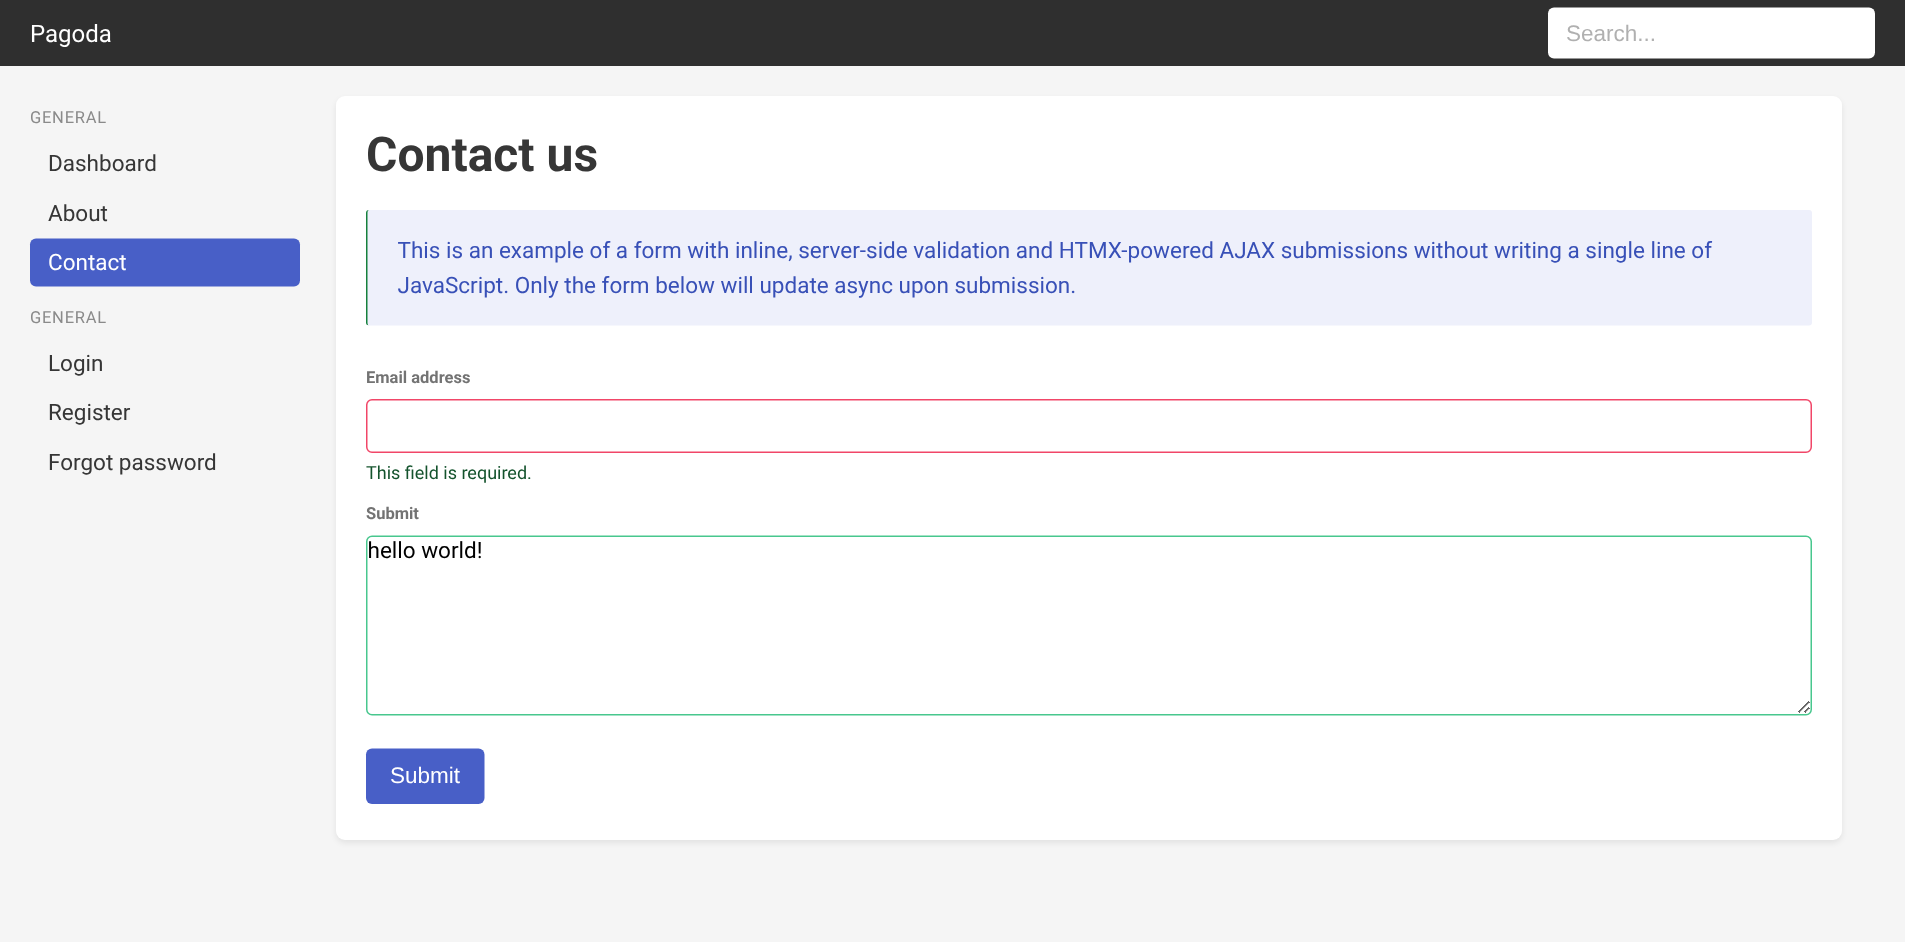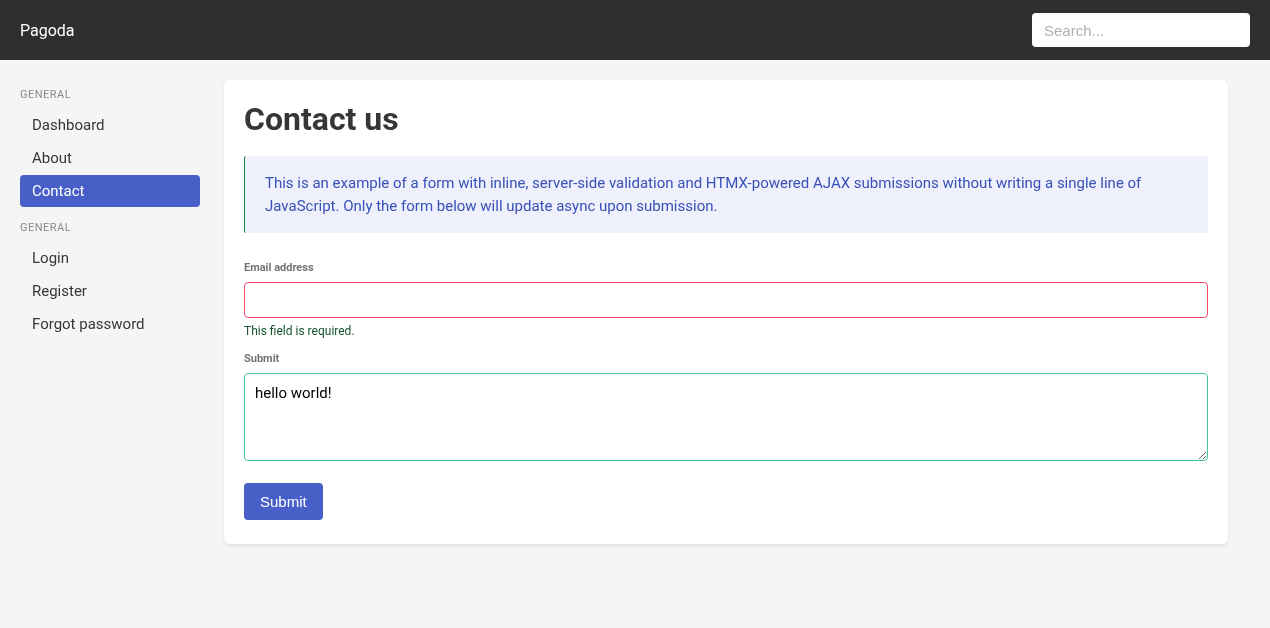--- a/index.html
+++ b/index.html
@@ -3,21 +3,21 @@
   <meta charset="utf-8">
   <style>
     * { box-sizing: border-box; margin: 0; padding: 0; }
     body {
       font-family: -apple-system, BlinkMacSystemFont, "Segoe UI", Roboto, "Helvetica Neue", Arial, sans-serif;
       background: #f5f5f5;
       color: #363636;
     }
     .navbar {
       background: #2f2f2f;
-      height: 60px;
+      height: 44px;
       display: flex;
       align-items: center;
       justify-content: space-between;
       padding: 0 20px;
     }
     .navbar-brand {
       color: #ffffff;
       font-size: 16px;
       font-weight: 400;
     }
@@ -107,22 +107,21 @@
       border: 1px solid #dbdbdb;
       border-radius: 4px;
       font-size: 15px;
       font-family: inherit;
     }
     .input-text.error {
       border-color: #f14668;
     }
     .input-textarea {
       width: 100%;
-      height: 88px;
-      padding: 10px;
+      height: 120px;
       border: 1px solid #dbdbdb;
       border-radius: 4px;
       font-size: 15px;
       font-family: inherit;
       resize: vertical;
     }
     .input-textarea.success {
       border-color: #48c78e;
     }
     .field-error {

